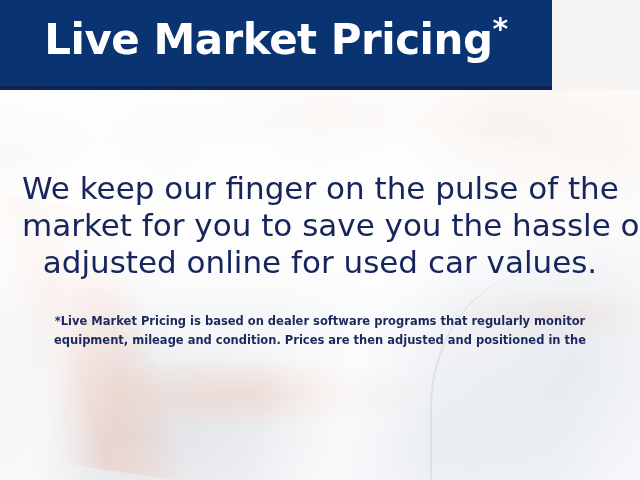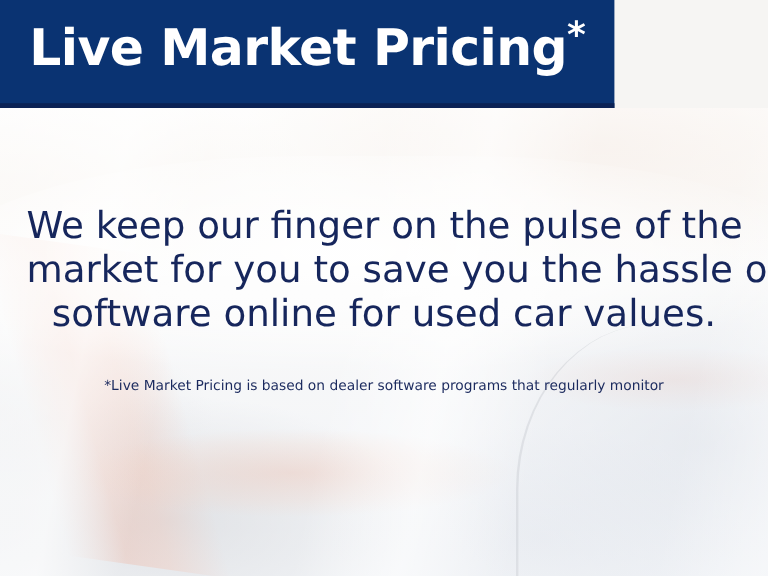--- a/index.html
+++ b/index.html
@@ -157,21 +157,21 @@
         rgba(255,255,255,0.52) 28%,
         rgba(255,255,255,0.44) 58%,
         rgba(255,255,255,0.50) 100%);
   }
 
   
   .header-banner {
     position: absolute;
     left: 0;
     top: 0;
-    width: 512px;
+    width: 552px;
     height: 90px;
     background: #0a3372;
     box-sizing: border-box;
     border-bottom: 4px solid #0b2255;
     display: flex;
     align-items: center;
     justify-content: center;
   }
   .header-title {
     color: #ffffff;
@@ -220,21 +220,21 @@
   }
 
   .disclaimer {
     position: absolute;
     left: 0;
     top: 222px;
     width: 640px;
     text-align: center;
     color: #1b2a5e;
     font-size: 11.5px;
-    font-weight: normal;
+    font-weight: bold;
     line-height: 19px;
     margin: 0;
     padding: 0 32px;
     box-sizing: border-box;
     font-family: "DejaVu Sans", "Liberation Sans", sans-serif;
   }
   .disclaimer-line {
     display: block;
     white-space: nowrap;
   }
@@ -259,21 +259,22 @@
 
   <div class="header-banner">
     <h1 class="header-title"><span>Live Market Pricing</span><span class="header-asterisk">*</span></h1>
   </div>
 
   <div class="content">
 
     <p class="headline">
       <span class="headline-line">We keep our finger on the pulse of the</span>
       <span class="headline-line">market for you to save you the hassle of</span>
-      <span class="headline-line">software online for used car values.</span>
+      <span class="headline-line">adjusted online for used car values.</span>
     </p>
 
     <p class="disclaimer">
       <span class="disclaimer-line">*Live Market Pricing is based on dealer software programs that regularly monitor</span>
+      <span class="disclaimer-line">equipment, mileage and condition. Prices are then adjusted and positioned in the</span>
     </p>
 
   </div>
 </div>
 
 </body></html>

